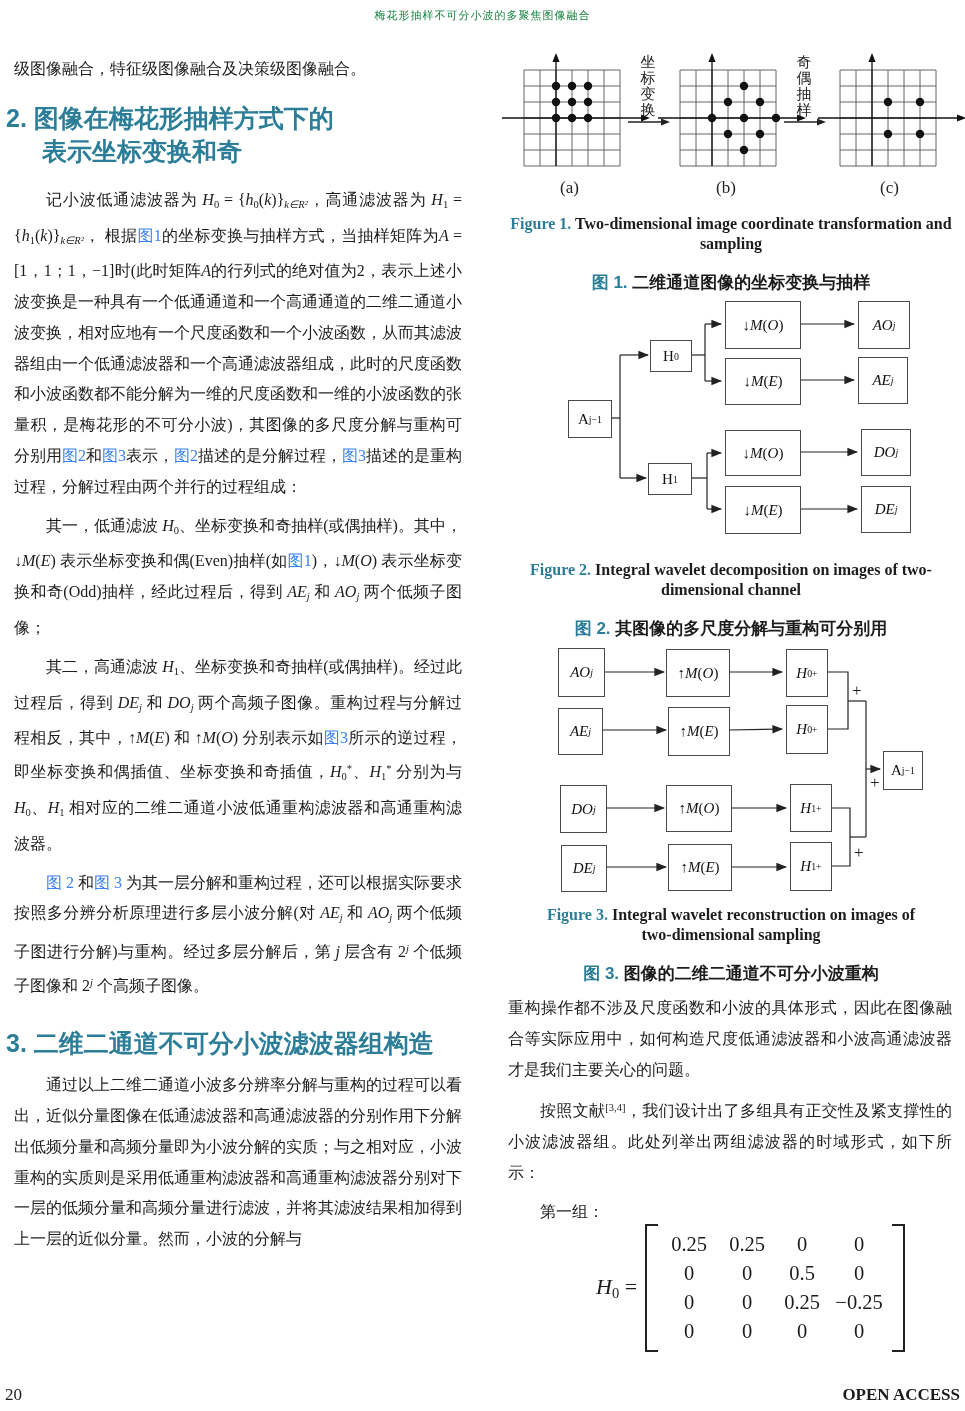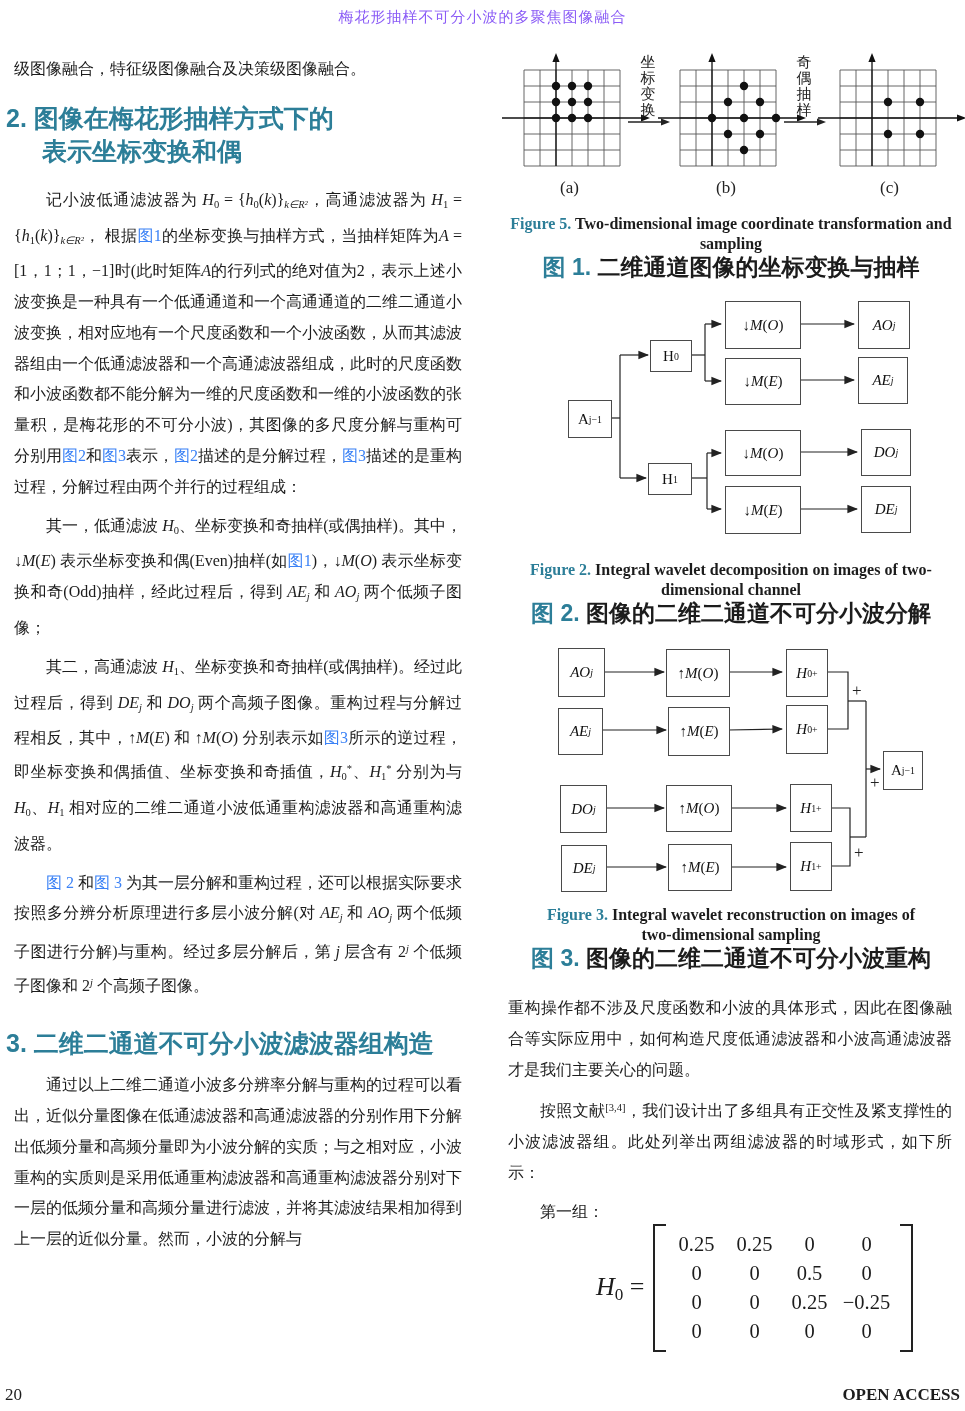--- a/index.html
+++ b/index.html
@@ -1,19 +1,19 @@
 <!DOCTYPE html>
 <html><head>
 <meta charset="utf-8">
 <style>
   html,body{margin:0;padding:0;background:#ffffff;}
   #page{position:relative;width:965px;height:1411px;background:#fff;overflow:hidden;
         font-family:"Liberation Serif", serif;color:#1c1c1c;}
   #header-title{position:absolute;top:8px;left:0;width:100%;text-align:center;
-        font-size:15px;color:#8b5cf6;letter-spacing:1px;}
+        font-size:11px;color:#15803d;letter-spacing:1px;}
   
   #left-col{position:absolute;left:6px;top:46px;width:464px;}
   #right-col{position:absolute;left:500px;top:0;width:462px;height:1411px;}
   .body-p{margin:8px;font-size:16px;line-height:30.8px;text-align:justify;}
   .indent{text-indent:2em;}
   .sec-head{font-family:"Liberation Sans", sans-serif;font-weight:bold;color:#2c7e98;
         font-size:25px;line-height:33px;margin:0;}
   #sec2-head{margin-top:17px;}
   #sec2-line2{padding-left:36px;}
   #sec3-head{margin-top:25px;margin-bottom:10px;}
@@ -28,54 +28,54 @@
   
   #fig1{position:absolute;left:0;top:52px;width:462px;height:160px;}
   .gridsvg{position:absolute;top:0;}
   .vlabel{position:absolute;width:20px;font-family:"Liberation Sans", sans-serif;
         font-size:15px;line-height:16px;word-break:break-all;color:#222;text-align:center;}
   .interarrow{position:absolute;}
   .sublabel{position:absolute;top:126px;font-size:17px;font-family:"Liberation Serif", serif;color:#222;}
   
   .caption{position:absolute;left:0;width:462px;text-align:center;}
   .cap-en{font-size:16px;font-weight:bold;line-height:20px;font-family:"Liberation Serif", serif;}
-  .cap-zh{font-size:23px;font-weight:bold;line-height:22px;font-family:"Liberation Sans", sans-serif;margin-top:2px;}
+  .cap-zh{font-size:17px;font-weight:bold;line-height:22px;font-family:"Liberation Sans", sans-serif;margin-top:18px;}
   .cap-label{color:#2c7e98;}
   
   .diagram{position:absolute;}
   .dia-svg{position:absolute;left:0;top:0;}
   .box{position:absolute;border:1.4px solid #4a4a4a;background:#fff;display:flex;
        align-items:center;justify-content:center;font-size:15px;
        font-family:"Liberation Serif", serif;color:#111;}
   .plus{position:absolute;font-size:17px;font-family:"Liberation Serif", serif;color:#222;}
   
   #right-text{position:absolute;left:0;top:985px;width:460px;}
   
   #matrix-wrap{position:absolute;left:96px;top:1224px;display:flex;align-items:center;}
-  #matrix-lhs{font-size:26px;margin-right:8px;white-space:nowrap;}
+  #matrix-lhs{font-size:22px;margin-right:8px;white-space:nowrap;}
   .mbracket{width:11px;align-self:stretch;}
   .mb-l{border:2px solid #222;border-right:none;}
   .mb-r{border:2px solid #222;border-left:none;}
   #matrix-grid{display:grid;grid-template-columns:58px 58px 52px 62px;padding:6px 2px;}
   .mcell{height:29px;display:flex;align-items:center;justify-content:center;font-size:20.5px;}
   
   #footer-num{position:absolute;left:5px;bottom:6px;font-size:17px;}
   #footer-oa{position:absolute;right:5px;bottom:6px;font-size:17px;font-weight:bold;}
 </style>
 </head>
 <body>
 
 <div id="page">
 
   <div id="header-title">梅花形抽样不可分小波的多聚焦图像融合</div>
 
   <div id="left-col">
     <p class="body-p"><span>级图像融合，特征级图像融合及决策级图像融合。</span></p>
     <p class="sec-head" id="sec2-head">2.  图像在梅花形抽样方式下的</p>
-    <p class="sec-head" id="sec2-line2">表示坐标变换和偶</p>
+    <p class="sec-head" id="sec2-line2">表示坐标变换和奇</p>
     <p class="body-p indent" id="para-decomp"><span>记小波低通滤波器为 </span><span class="seg-m">H</span><span class="seg-sub">0</span><span> = {</span><span class="seg-m">h</span><span class="seg-sub">0</span><span>(</span><span class="seg-m">k</span><span>)}</span><span class="seg-subi">k∈R²</span><span>，高通滤波器为 </span><span class="seg-m">H</span><span class="seg-sub">1</span><span> = {</span><span class="seg-m">h</span><span class="seg-sub">1</span><span>(</span><span class="seg-m">k</span><span>)}</span><span class="seg-subi">k∈R²</span><span>， 根据</span><span class="seg-l">图1</span><span>的坐标变换与抽样方式，当抽样矩阵为</span><span class="seg-m">A</span><span> = [1，1；1，−1]时(此时矩阵</span><span class="seg-m">A</span><span>的行列式的绝对值为2，表示上述小波变换是一种具有一个低通通道和一个高通通道的二维二通道小波变换，相对应地有一个尺度函数和一个小波函数，从而其滤波器组由一个低通滤波器和一个高通滤波器组成，此时的尺度函数和小波函数都不能分解为一维的尺度函数和一维的小波函数的张量积，是梅花形的不可分小波)，其图像的多尺度分解与重构可分别用</span><span class="seg-l">图2</span><span>和</span><span class="seg-l">图3</span><span>表示，</span><span class="seg-l">图2</span><span>描述的是分解过程，</span><span class="seg-l">图3</span><span>描述的是重构过程，分解过程由两个并行的过程组成：</span></p>
     <p class="body-p indent"><span>其一，低通滤波 </span><span class="seg-m">H</span><span class="seg-sub">0</span><span>、坐标变换和奇抽样(或偶抽样)。其中，↓</span><span class="seg-m">M</span><span>(</span><span class="seg-m">E</span><span>) 表示坐标变换和偶(Even)抽样(如</span><span class="seg-l">图1</span><span>)，↓</span><span class="seg-m">M</span><span>(</span><span class="seg-m">O</span><span>) 表示坐标变换和奇(Odd)抽样，经此过程后，得到 </span><span class="seg-m">AE</span><span class="seg-subi">j</span><span> 和 </span><span class="seg-m">AO</span><span class="seg-subi">j</span><span> 两个低频子图像；</span></p>
     <p class="body-p indent"><span>其二，高通滤波 </span><span class="seg-m">H</span><span class="seg-sub">1</span><span>、坐标变换和奇抽样(或偶抽样)。经过此过程后，得到 </span><span class="seg-m">DE</span><span class="seg-subi">j</span><span> 和 </span><span class="seg-m">DO</span><span class="seg-subi">j</span><span> 两个高频子图像。重构过程与分解过程相反，其中，↑</span><span class="seg-m">M</span><span>(</span><span class="seg-m">E</span><span>) 和 ↑</span><span class="seg-m">M</span><span>(</span><span class="seg-m">O</span><span>) 分别表示如</span><span class="seg-l">图3</span><span>所示的逆过程，即坐标变换和偶插值、坐标变换和奇插值，</span><span class="seg-m">H</span><span class="seg-sub">0</span><span class="seg-sup">*</span><span>、</span><span class="seg-m">H</span><span class="seg-sub">1</span><span class="seg-sup">*</span><span> 分别为与 </span><span class="seg-m">H</span><span class="seg-sub">0</span><span>、</span><span class="seg-m">H</span><span class="seg-sub">1</span><span> 相对应的二维二通道小波低通重构滤波器和高通重构滤波器。</span></p>
     <p class="body-p indent"><span class="seg-l">图 2</span><span> 和</span><span class="seg-l">图 3</span><span> 为其一层分解和重构过程，还可以根据实际要求按照多分辨分析原理进行多层小波分解(对 </span><span class="seg-m">AE</span><span class="seg-subi">j</span><span> 和 </span><span class="seg-m">AO</span><span class="seg-subi">j</span><span> 两个低频子图进行分解)与重构。经过多层分解后，第 </span><span class="seg-m">j</span><span> 层含有 2</span><span class="seg-supi">j</span><span> 个低频子图像和 2</span><span class="seg-supi">j</span><span> 个高频子图像。</span></p>
     <p class="sec-head" id="sec3-head">3.  二维二通道不可分小波滤波器组构造</p>
     <p class="body-p indent"><span>通过以上二维二通道小波多分辨率分解与重构的过程可以看出，近似分量图像在低通滤波器和高通滤波器的分别作用下分解出低频分量和高频分量即为小波分解的实质；与之相对应，小波重构的实质则是采用低通重构滤波器和高通重构滤波器分别对下一层的低频分量和高频分量进行滤波，并将其滤波结果相加得到上一层的近似分量。然而，小波的分解与</span></p>
   </div>
 
   <div id="right-col">
 
@@ -171,21 +171,21 @@
           <circle cx="104" cy="50" r="4.2" fill="#111"></circle>
           <circle cx="72" cy="82" r="4.2" fill="#111"></circle>
           <circle cx="104" cy="82" r="4.2" fill="#111"></circle>
         </svg>
       <div class="sublabel" style="left:60px">(a)</div>
       <div class="sublabel" style="left:216px">(b)</div>
       <div class="sublabel" style="left:380px">(c)</div>
     </div>
 
     <div class="caption" style="top:214px">
-      <div class="cap-en"><span class="cap-label">Figure 5.</span> <span>Two-dimensional image coordinate transformation and sampling</span></div>
+      <div class="cap-en"><span class="cap-label">Figure 1.</span> <span>Two-dimensional image coordinate transformation and sampling</span></div>
       <div class="cap-zh"><span class="cap-label">图 1.</span> <span>二维通道图像的坐标变换与抽样</span></div>
     </div>
 
     <div class="diagram" id="fig2" style="left:55px;top:300px;width:412px;height:242px">
       <svg class="dia-svg" width="412" height="242">
         <defs>
           <marker id="arr2" markerWidth="9" markerHeight="8" refX="8" refY="4" orient="auto">
             <polygon points="0,0.5 9,4 0,7.5" fill="#222"></polygon>
           </marker>
         </defs>
@@ -259,21 +259,21 @@
           <span class="seg-subi">j</span>
         </div>
       <div class="box" style="left:306px;top:186px;width:48px;height:45px">
           <span class="seg-m">DE</span>
           <span class="seg-subi">j</span>
         </div>
     </div>
 
     <div class="caption" style="top:560px">
       <div class="cap-en" style="padding:0 30px"><span class="cap-label">Figure 2.</span> <span>Integral wavelet decomposition on images of two-dimensional channel</span></div>
-      <div class="cap-zh"><span class="cap-label">图 2.</span> <span>图像的二维二通道不可分小波分解</span></div>
+      <div class="cap-zh"><span class="cap-label">图 2.</span> <span>其图像的多尺度分解与重构可分别用</span></div>
     </div>
 
     <div class="diagram" id="fig3" style="left:50px;top:645px;width:412px;height:250px">
       <svg class="dia-svg" width="412" height="250">
         <defs>
           <marker id="arr3" markerWidth="9" markerHeight="8" refX="8" refY="4" orient="auto">
             <polygon points="0,0.5 9,4 0,7.5" fill="#222"></polygon>
           </marker>
         </defs>
         <line x1="53" y1="27" x2="114" y2="27" stroke="#222" stroke-width="1.2" marker-end="url(#arr3)"></line>

